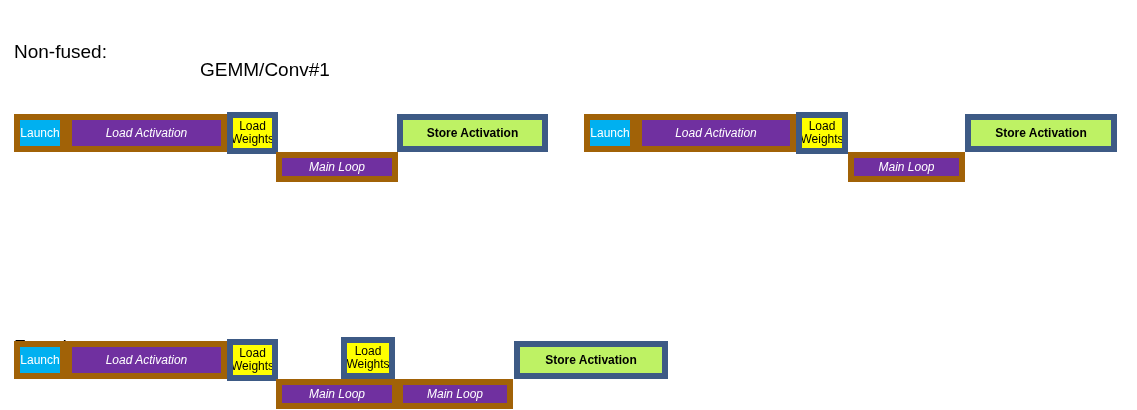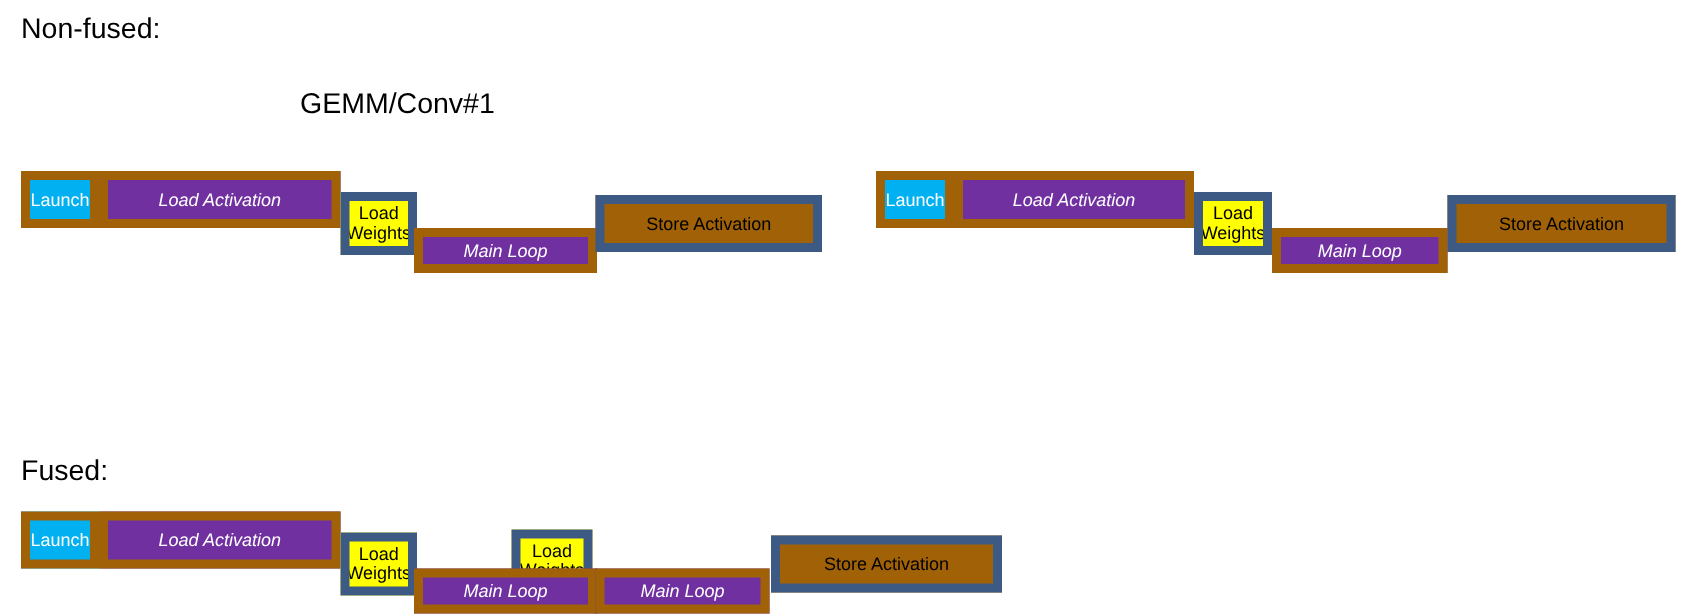--- a/index.html
+++ b/index.html
@@ -20,20 +20,21 @@
     top: 0;
     width: 1137px;
     height: 410px;
   }
   .section-label {
     position: absolute;
     font-size: 19px;
     color: #000000;
     white-space: nowrap;
     line-height: 1;
+    margin-top: 32px;
   }
   .group-title {
     position: absolute;
     font-size: 19px;
     color: #000000;
     white-space: nowrap;
     text-align: center;
     line-height: 1;
   }
   .bar {
@@ -45,22 +46,22 @@
     justify-content: center;
     font-size: 12px;
     line-height: 1.05;
     text-align: center;
     white-space: pre-line;
     overflow: hidden;
   }
   .bar.launch   { background: #00b0f0; color: #ffffff; }
   .bar.purple   { background: #7030a0; color: #ffffff; font-style: italic; }
   .bar.yellow   { background: #ffff00; color: #000000; }
-  .bar.orange   { background: #a16207; color: #000000; }
-  .bar.yellow, .bar.orange { border-color: #3d5a85; margin-top: 16px; }
+  .bar.orange   { background: #bef264; color: #000000; font-weight: bold; }
+  .bar.yellow, .bar.orange { border-color: #3d5a85; }
 </style>
 </head>
 <body>
 
 <div class="canvas">
     <div class="section-label" style="left: 14px; top: 10px;">Non-fused:</div>
     <div class="group-title" style="left: 200px; top: 60px;">GEMM/Conv#1</div>
     <div class="bar launch" style="left: 14px; top: 114px; width: 52px; height: 38px;">Launch</div>
     <div class="bar purple" style="left: 66px; top: 114px; width: 161px; height: 38px;">Load Activation</div>
     <div class="bar yellow" style="left: 227px; top: 112px; width: 51px; height: 42px;">Load

